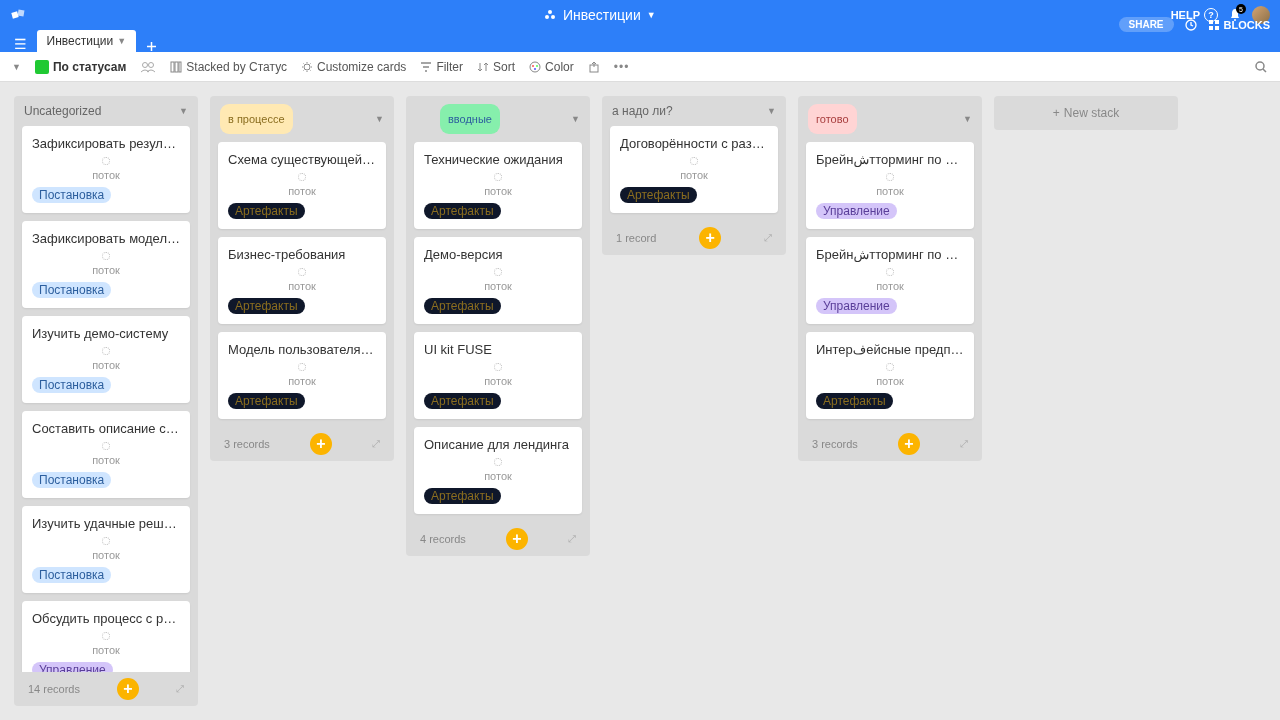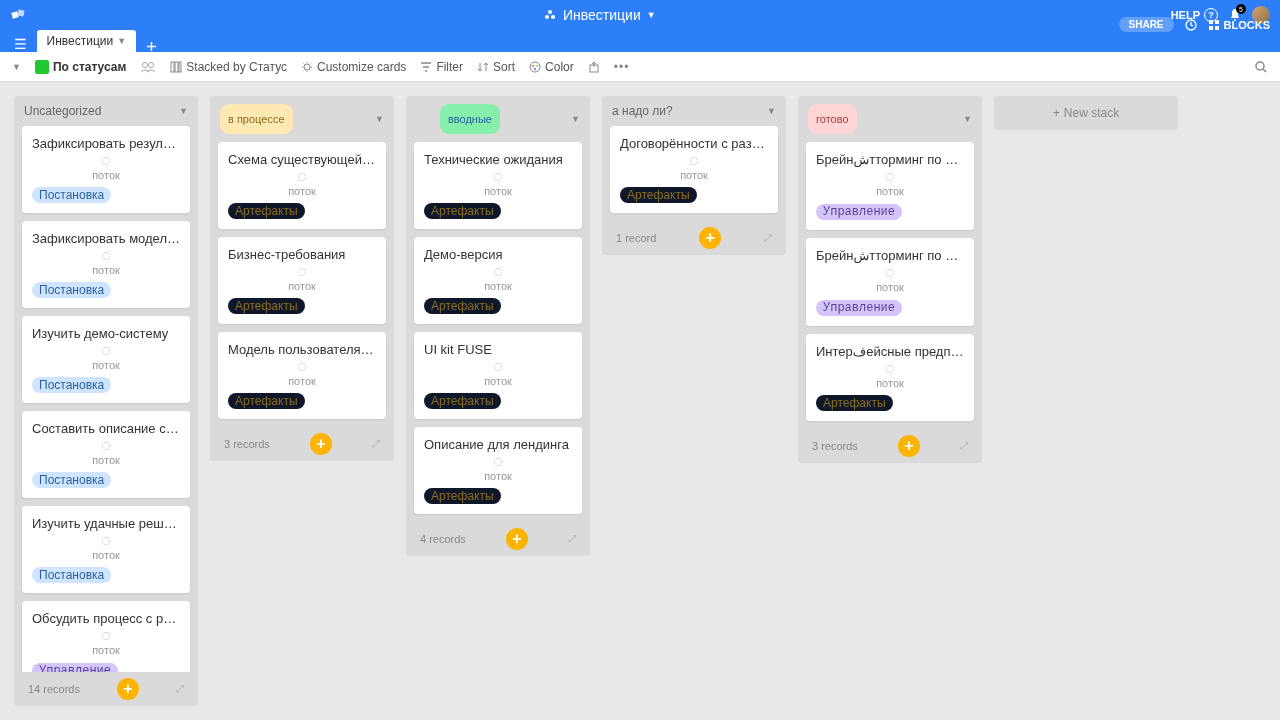--- a/index.html
+++ b/index.html
@@ -40,21 +40,21 @@
 .stack-dropdown { color: #888; font-size: 9px; cursor: pointer; }
 
 .cards { padding: 0 8px; overflow-y: auto; max-height: 560px; }
 .card { background: white; border-radius: 4px; padding: 10px; margin-bottom: 8px; box-shadow: 0 1px 2px rgba(0,0,0,0.08); cursor: pointer; }
 .card-title { font-size: 13px; font-weight: 500; color: #333; margin-bottom: 6px; white-space: nowrap; overflow: hidden; text-overflow: ellipsis; }
 .card-meta { display: flex; align-items: center; gap: 4px; color: #999; font-size: 11px; margin-bottom: 6px; flex-direction: column; }
 .dotted-circle { width: 8px; height: 8px; border: 1px dotted #bbb; border-radius: 50%; }
 .tag { display: inline-block; padding: 1px 7px; border-radius: 9px; font-size: 12px; font-weight: 500; }
 .tag-blue { background: #cfe5ff; color: #2d5f9e; }
 .tag-yellow { background: #0f172a; color: #8a6d1f; }
-.tag-purple { background: #d4c5f9; color: #5a3e99; font-family: Liberation Mono, monospace; }
+.tag-purple { background: #d4c5f9; color: #5a3e99; }
 
 .stack-footer { display: flex; align-items: center; justify-content: space-between; padding: 6px 14px; font-size: 11px; color: #888; }
 .add-btn { width: 22px; height: 22px; border-radius: 50%; background: #fcb400; color: white; display: flex; align-items: center; justify-content: center; font-size: 16px; font-weight: bold; cursor: pointer; }
 .expand-icon { font-size: 10px; color: #aaa; cursor: pointer; }
 
 .new-stack { background: #dadada; border-radius: 4px; width: 184px; flex-shrink: 0; padding: 10px; text-align: center; color: #888; font-size: 12px; cursor: pointer; display: flex; align-items: center; justify-content: center; gap: 4px; }
 
 .uncategorized .cards { max-height: 550px; position: relative; }
 .uncategorized .cards::-webkit-scrollbar { width: 6px; }
 .uncategorized .cards::-webkit-scrollbar-thumb { background: #aaa; border-radius: 3px; }

